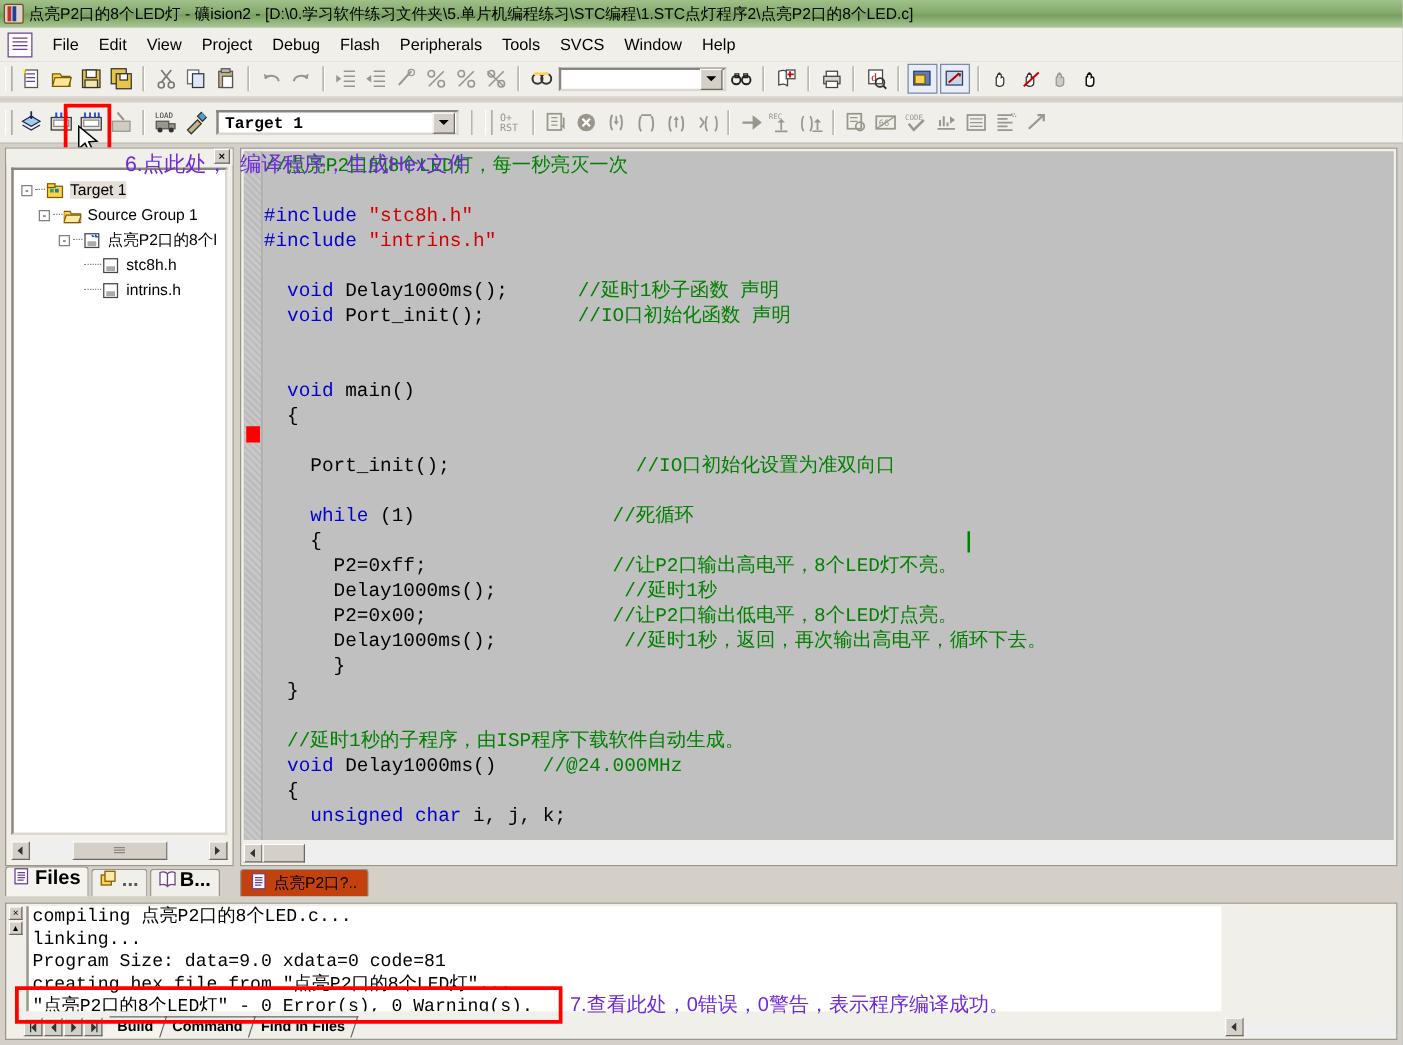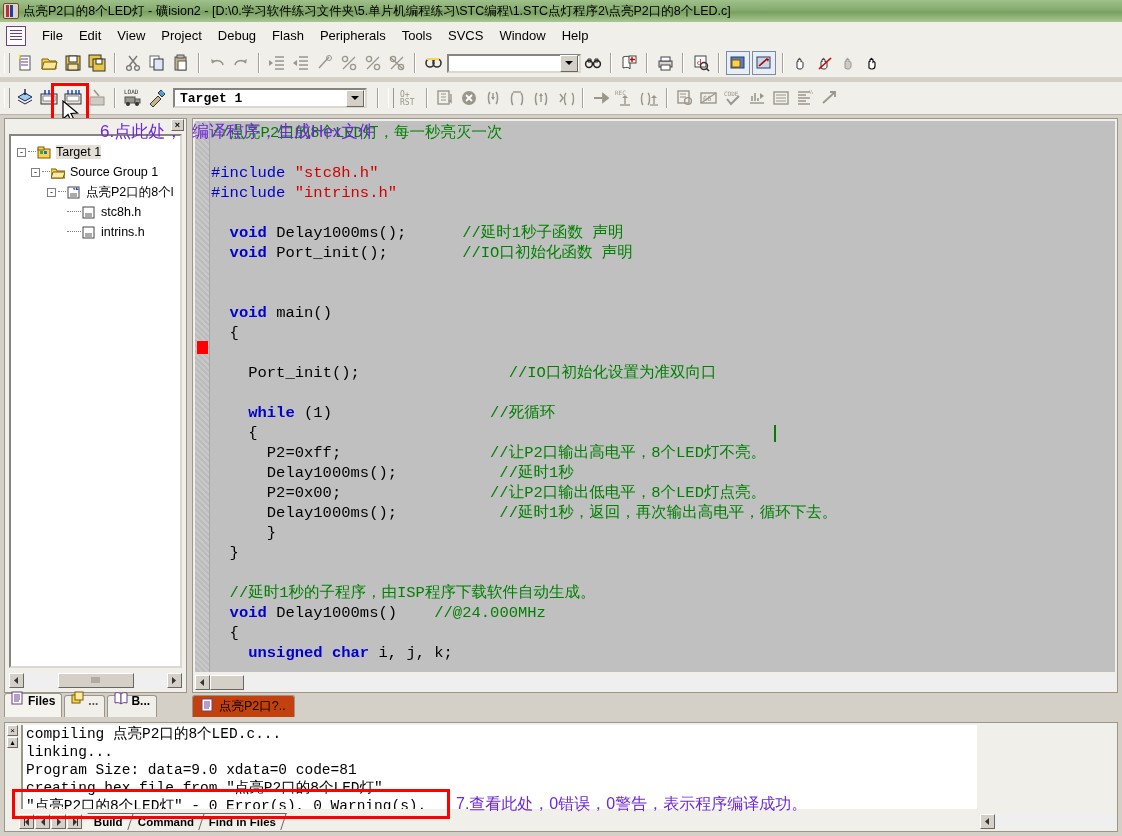--- a/index.html
+++ b/index.html
@@ -123,22 +123,22 @@
   }
   .sthumb{height:15px;background:#d4d0c8;border:1px solid #fff;border-right-color:#6b6760;border-bottom-color:#6b6760;box-sizing:border-box;display:flex;align-items:center;justify-content:center;}
   .strough{flex:1;height:15px;background:#efefef;}
 
   
   .ptabs{
     position:absolute;left:4px;top:693px;width:183px;height:24px;display:flex;align-items:flex-end;
   }
   .ptab{
     height:22px;background:#f0efe9;border:1px solid #9a968c;border-bottom:none;
-    border-radius:3px 3px 0 0;display:flex;align-items:flex-end;padding:9px 6px;
-    font-size:12px;font-weight:bold;margin-right:2px;box-sizing:border-box;
+    border-radius:3px 3px 0 0;display:flex;align-items:flex-start;padding:0 6px;
+    font-size:16px;font-weight:bold;margin-right:2px;box-sizing:border-box;
   }
   .ptab.active{height:24px;background:#f4f3ee;font-weight:bold;}
 
   
   .editorwrap{
     position:absolute;left:192px;top:118px;width:926px;height:575px;
     background:#f0efe9;border:1px solid #9a968c;box-sizing:border-box;
   }
   .editor{
     position:absolute;left:2px;top:2px;right:2px;bottom:20px;
@@ -147,21 +147,21 @@
   .gutter{
     position:absolute;left:0;top:0;width:14px;bottom:0;
     background:repeating-linear-gradient(45deg,#c8c8c8 0 2px,#bcbcbc 2px 4px);
     border-right:1px solid #a8a8a8;
   }
   .code{
     position:absolute;left:16px;top:2px;right:0;bottom:0;
     font-family:"Liberation Mono","DejaVu Sans Mono",monospace;
     font-size:15.5px;line-height:20px;white-space:pre;
   }
-  .code .kw{color:#0000d0;font-weight:bold;}
+  .code .kw{color:#0000d0;}
   .code .str{color:#d00000;}
   .code .cm{color:#008000;}
   .code .pp{color:#0000d0;}
   .bpmark{
     position:absolute;left:2px;top:220px;width:11px;height:13px;background:#ff0000;
   }
   .caret{
     position:absolute;left:0;top:0;width:2px;height:17px;background:#008000;
   }
   .ed-hscroll{

